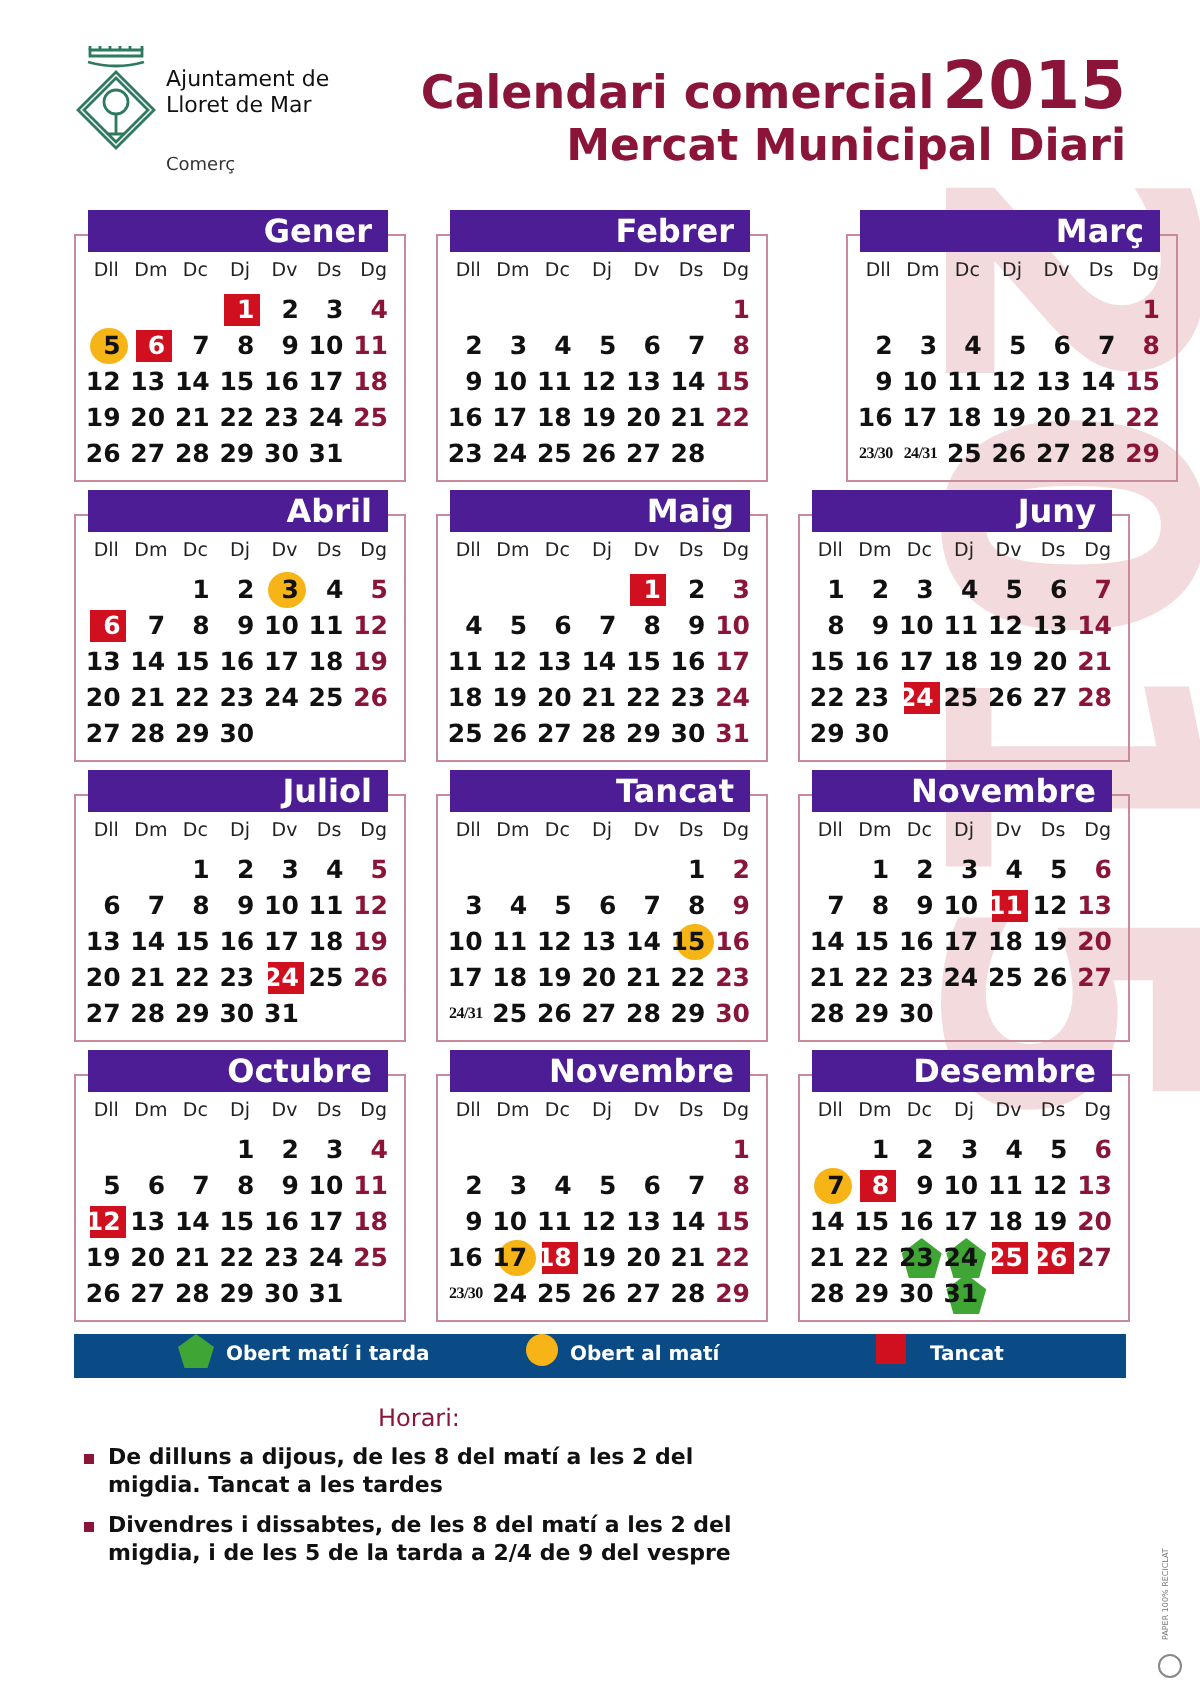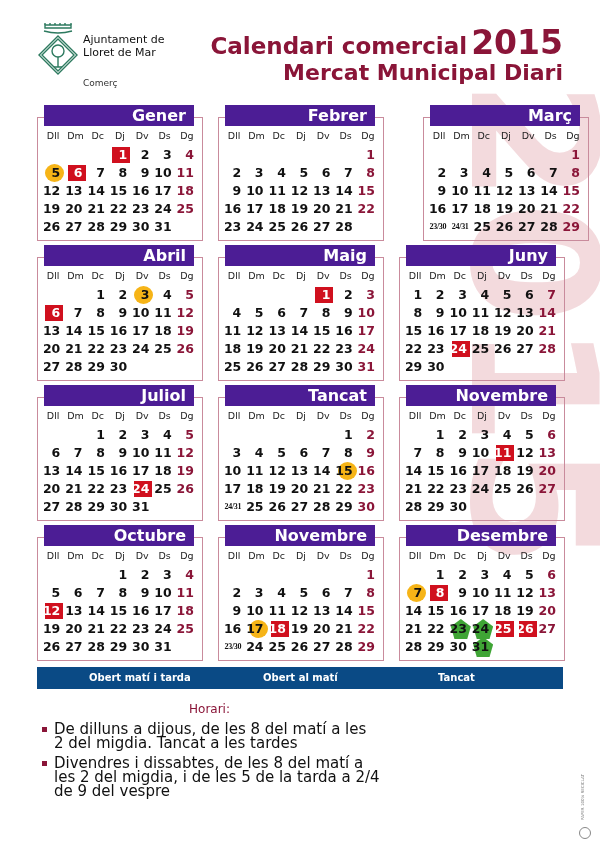--- a/index.html
+++ b/index.html
@@ -58,30 +58,30 @@
     content: ""; position: absolute; right: 0px; top: -1px; width: 20px; height: 20px; background: #3fa535; z-index: 1;
     clip-path: polygon(50% 0%, 100% 38%, 82% 100%, 18% 100%, 0% 38%);
   }
   .day.split { font-size: 8px; letter-spacing: -0.3px; }
   .day.split .num { font-size: 8px; font-family: Liberation Serif, serif; }
 
   .legend {
     position: absolute; left: 37px; top: 667px; width: 526px; height: 22px; background: #0a4a85; z-index: 1;
     color: #fff; font-weight: bold; font-size: 10px;
   }
-  .legend .item { position: absolute; top: 0; height: 22px; line-height: 22px; display: flex; align-items: flex-start; flex-direction: column; }
+  .legend .item { position: absolute; top: 0; height: 22px; line-height: 22px; display: flex; align-items: flex-start; }
   .legend .sym { display: inline-block; margin-right: 6px; }
   .legend .pent { width: 18px; height: 17px; background: #3fa535; clip-path: polygon(50% 0%, 100% 38%, 82% 100%, 18% 100%, 0% 38%); }
   .legend .circ { width: 16px; height: 16px; border-radius: 50%; background: #f6b417; }
   .legend .sq { width: 15px; height: 15px; background: #d0101e; margin-right: 12px; }
 
   .hours { position: absolute; left: 37px; top: 702px; z-index: 1; }
   .hours .h-title { color: #8a1538; font-weight: normal; font-size: 12px; margin-bottom: 6px; text-align: center; }
   .hours ul { list-style: none; }
-  .hours li { position: relative; padding-left: 17px; font-size: 15px; line-height: 14px; color: #111; margin-bottom: 6px; font-weight: normal; }
+  .hours li { position: relative; padding-left: 17px; font-size: 11px; line-height: 14px; color: #111; margin-bottom: 6px; font-weight: bold; }
   .hours li::before { content: ""; position: absolute; left: 5px; top: 5px; width: 5px; height: 5px; background: #8a1538; }
 
   .recycle { position: absolute; left: 578px; top: 770px; width: 14px; height: 75px; z-index: 1; }
   .recycle .txt { position: absolute; left: 2px; top: 0; font-size: 4px; color: #777; writing-mode: vertical-rl; transform: rotate(180deg); height: 50px; }
   .recycle .ico { position: absolute; left: 1px; top: 57px; width: 12px; height: 12px; border: 1px solid #888; border-radius: 50%; }
 </style>
 </head>
 <body>
 
 <div class="watermark">

